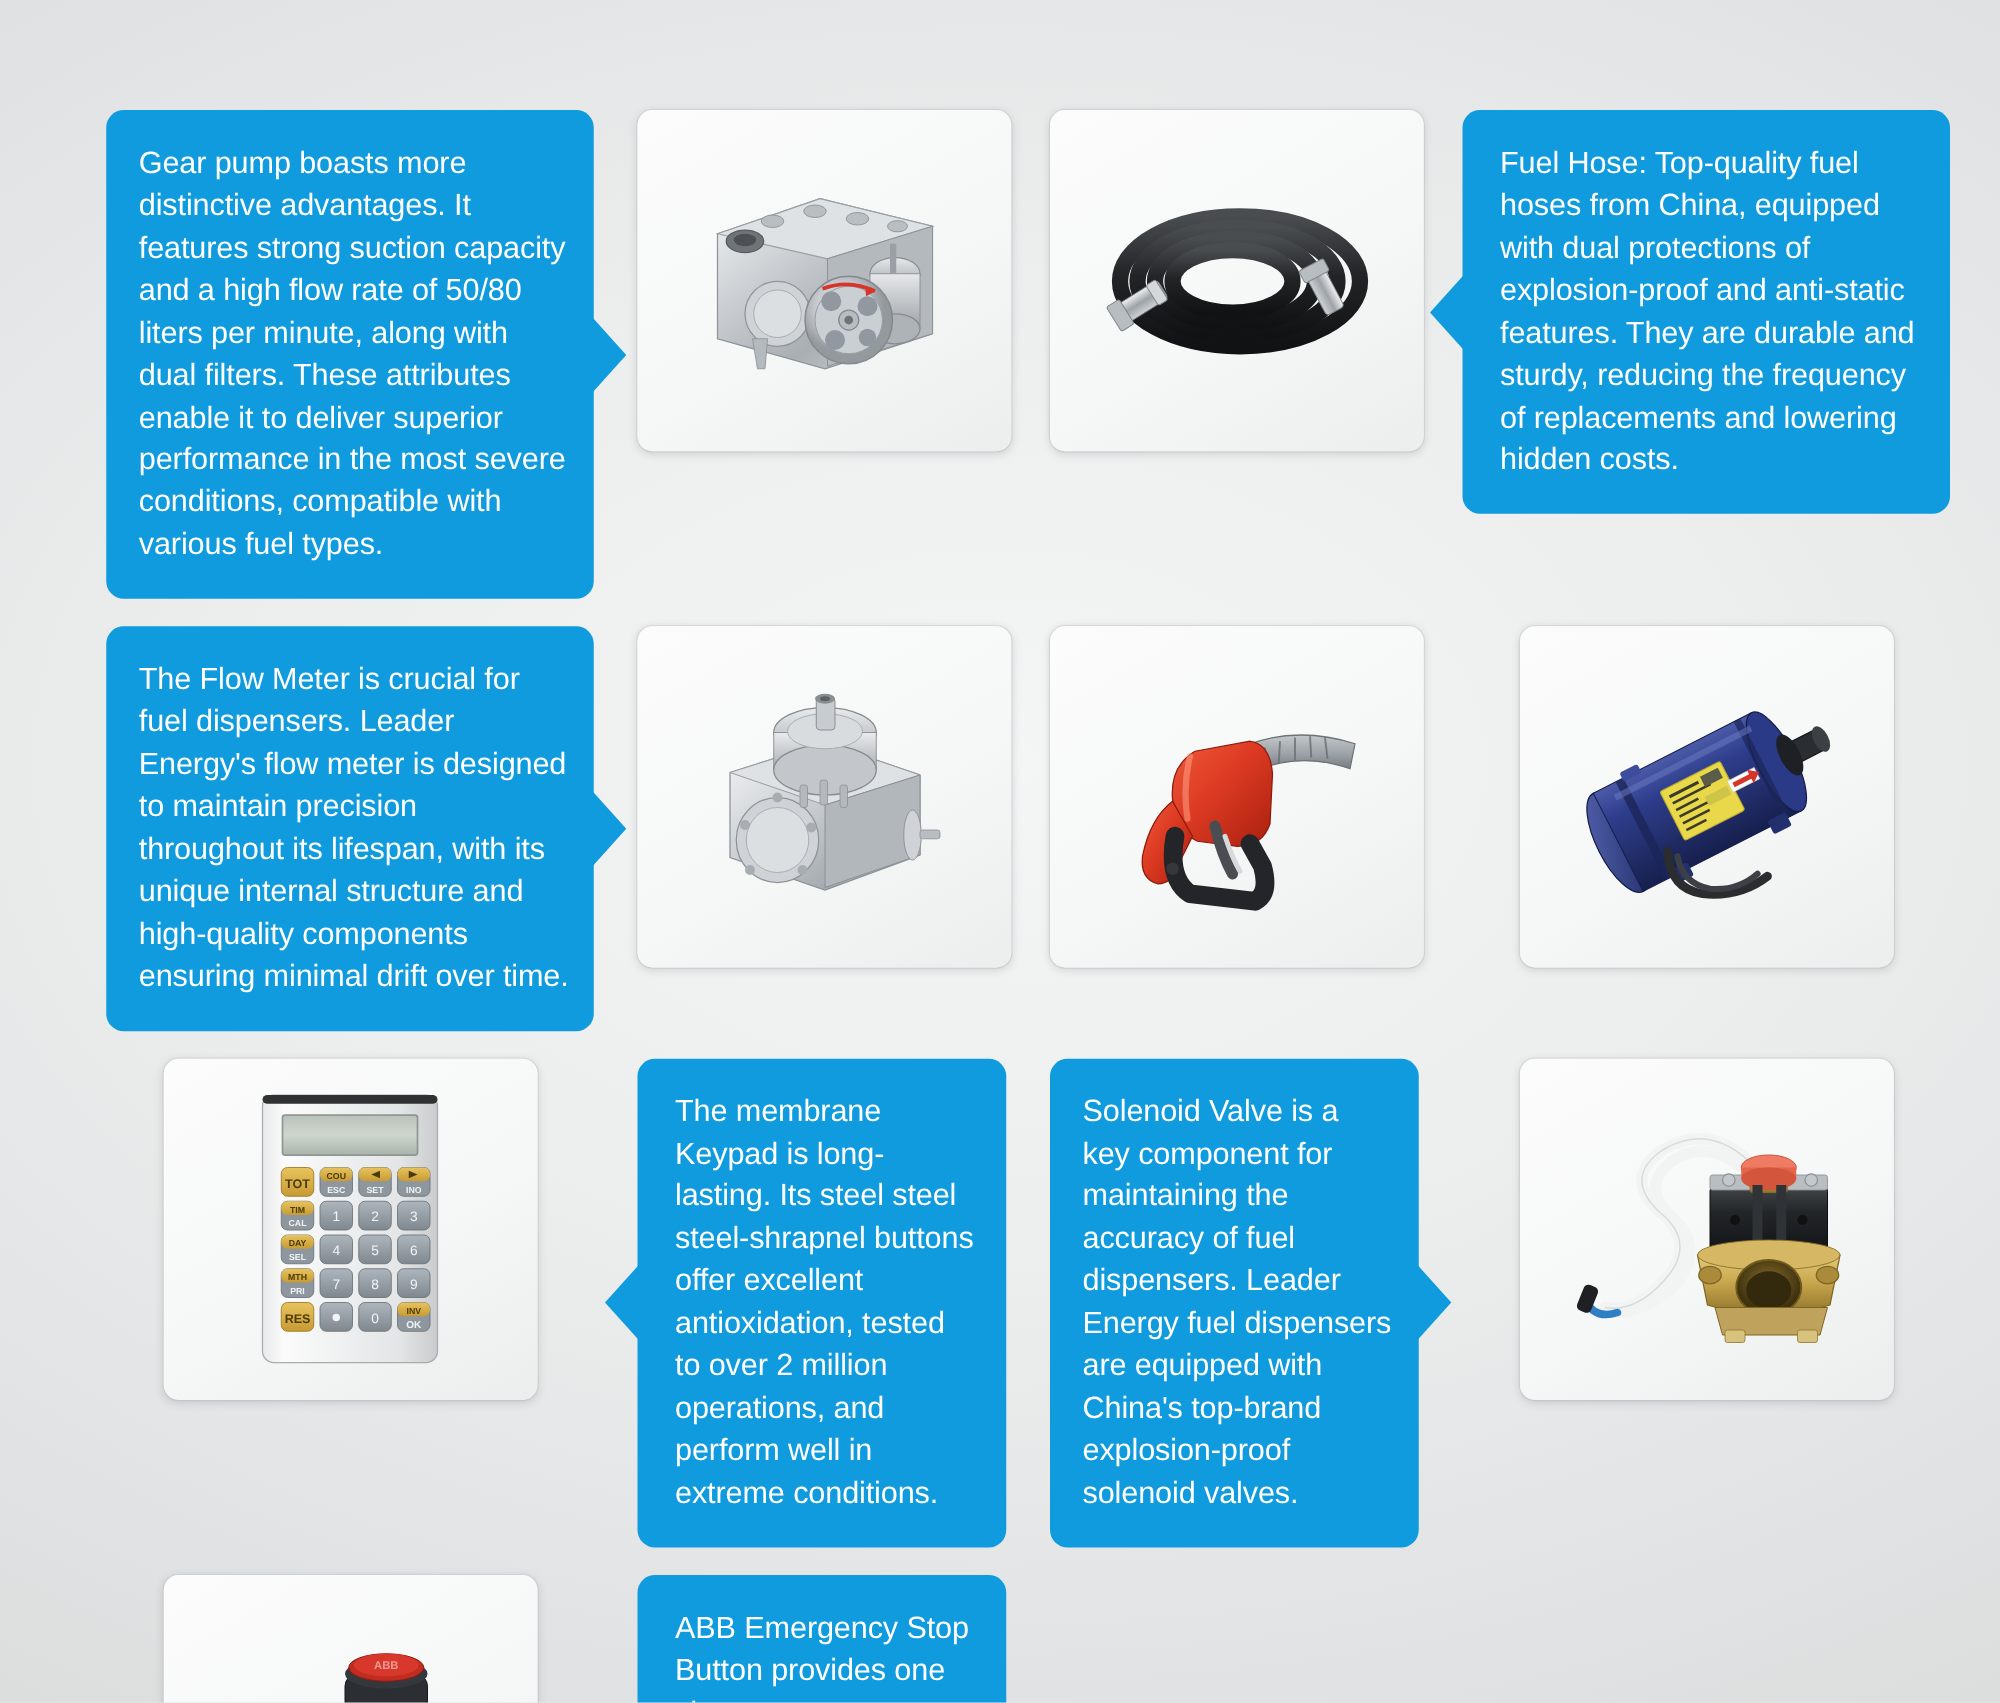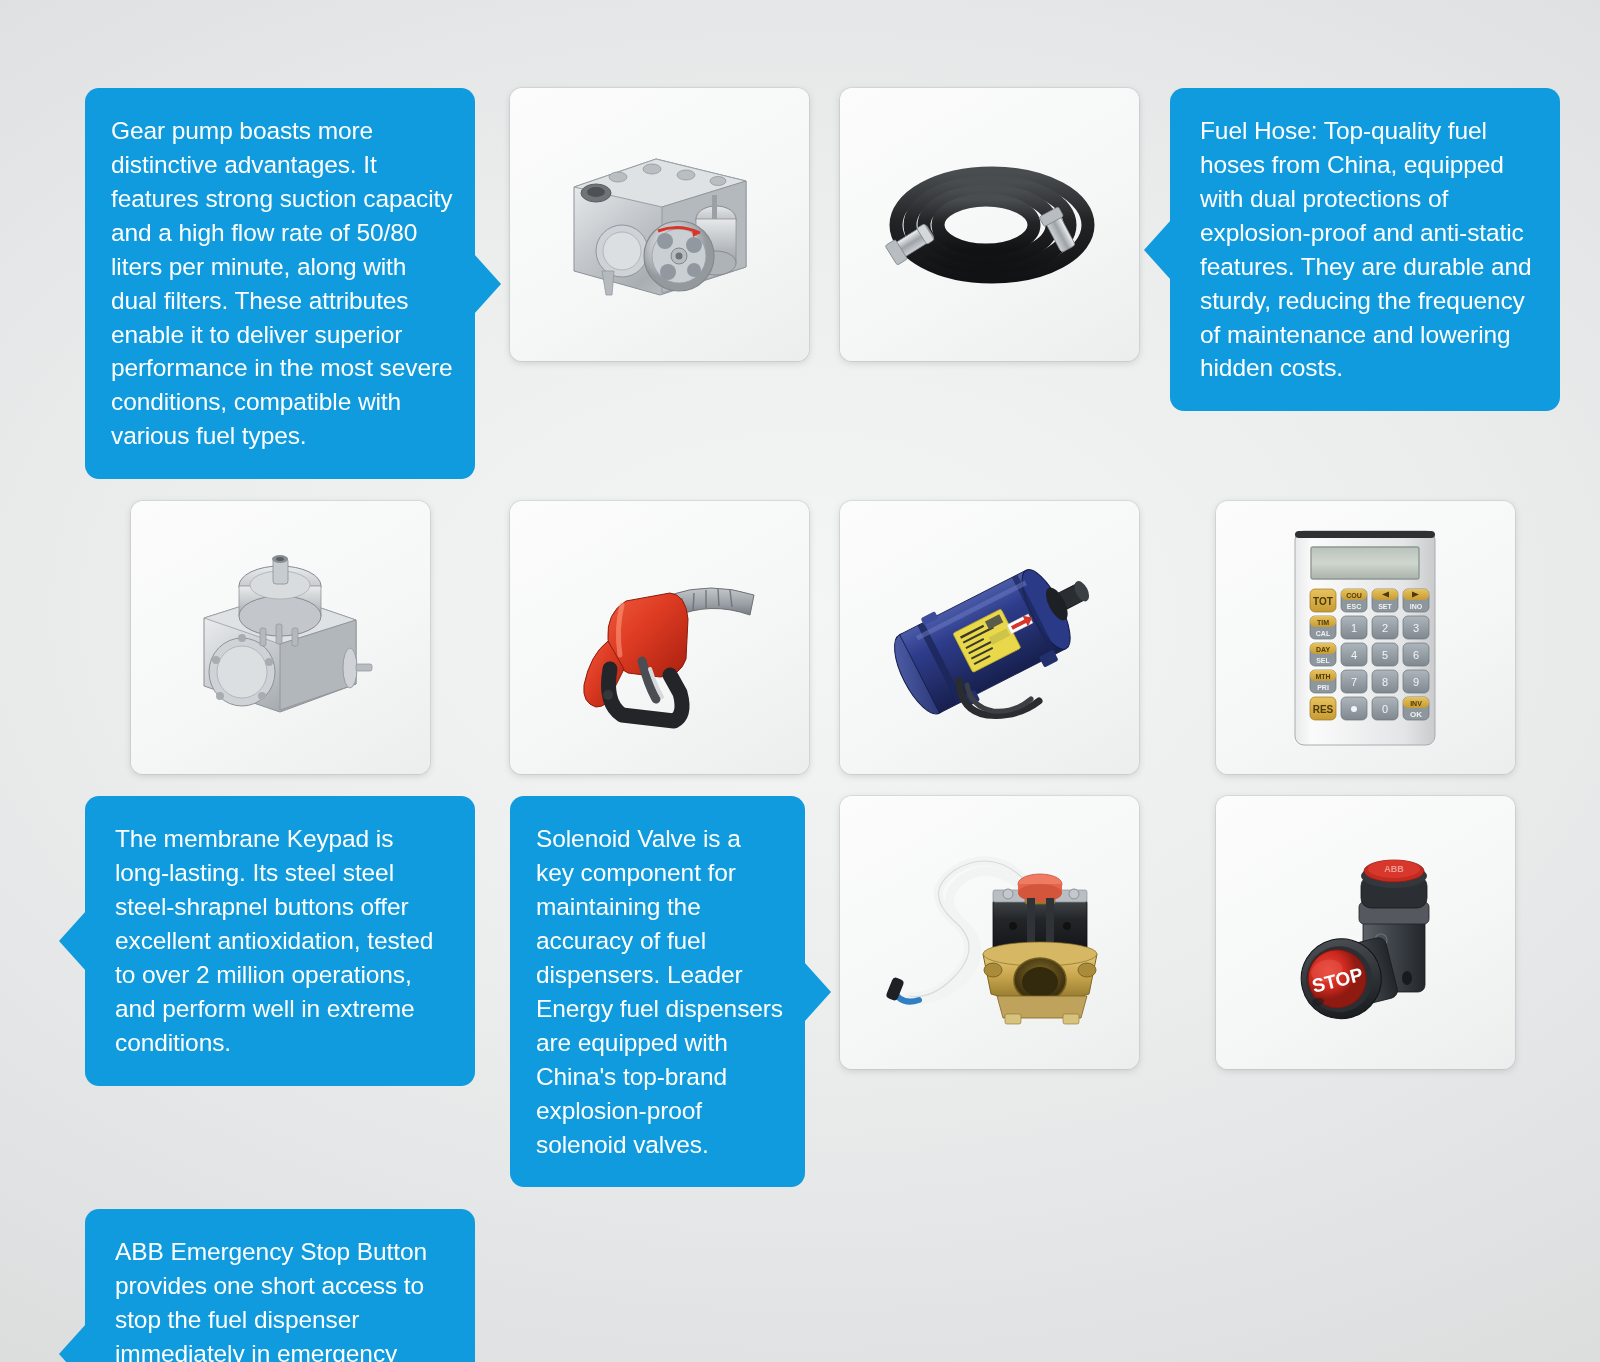--- a/index.html
+++ b/index.html
@@ -187,23 +187,26 @@
         </g>
 
         <g transform="rotate(62 180 88)">
           <rect x="158" y="80" width="40" height="16" rx="3" fill="url(#chromeG)" stroke="#7e8388" stroke-width="0.8"></rect>
           <rect x="156" y="77" width="11" height="22" rx="2" fill="#b8bdc2" stroke="#80858a" stroke-width="0.8"></rect>
         </g>
       </svg>
     </div>
 
     <div class="bubble right">
-      <p>Fuel Hose: Top-quality fuel hoses from China, equipped with dual protections of explosion-proof and anti-static features. They are durable and sturdy, reducing the frequency of maintenance and lowering hidden costs.</p>
-    </div>
-
+      <p>Fuel Hose: Top-quality fuel hoses from China, equipped with dual protections of explosion-proof and anti-static features. They are durable and sturdy, reducing the frequency of replacements and lowering hidden costs.</p>
+    </div>
+
+    <div class="bubble left">
+      <p>The Flow Meter is crucial for fuel dispensers. Leader Energy's flow meter is designed to maintain precision throughout its lifespan, with its unique internal structure and high-quality components ensuring minimal drift over time.</p>
+    </div>
 
     <div class="card r2">
       <svg width="200" height="200" viewBox="0 0 200 200">
         <defs>
           <linearGradient id="steel2" x1="0" y1="0" x2="1" y2="1">
             <stop offset="0%" stop-color="#f4f5f6"></stop>
               <stop offset="40%" stop-color="#ccd0d4"></stop>
             <stop offset="75%" stop-color="#a5aaaf"></stop>
               <stop offset="100%" stop-color="#d3d7da"></stop>
           </linearGradient>

